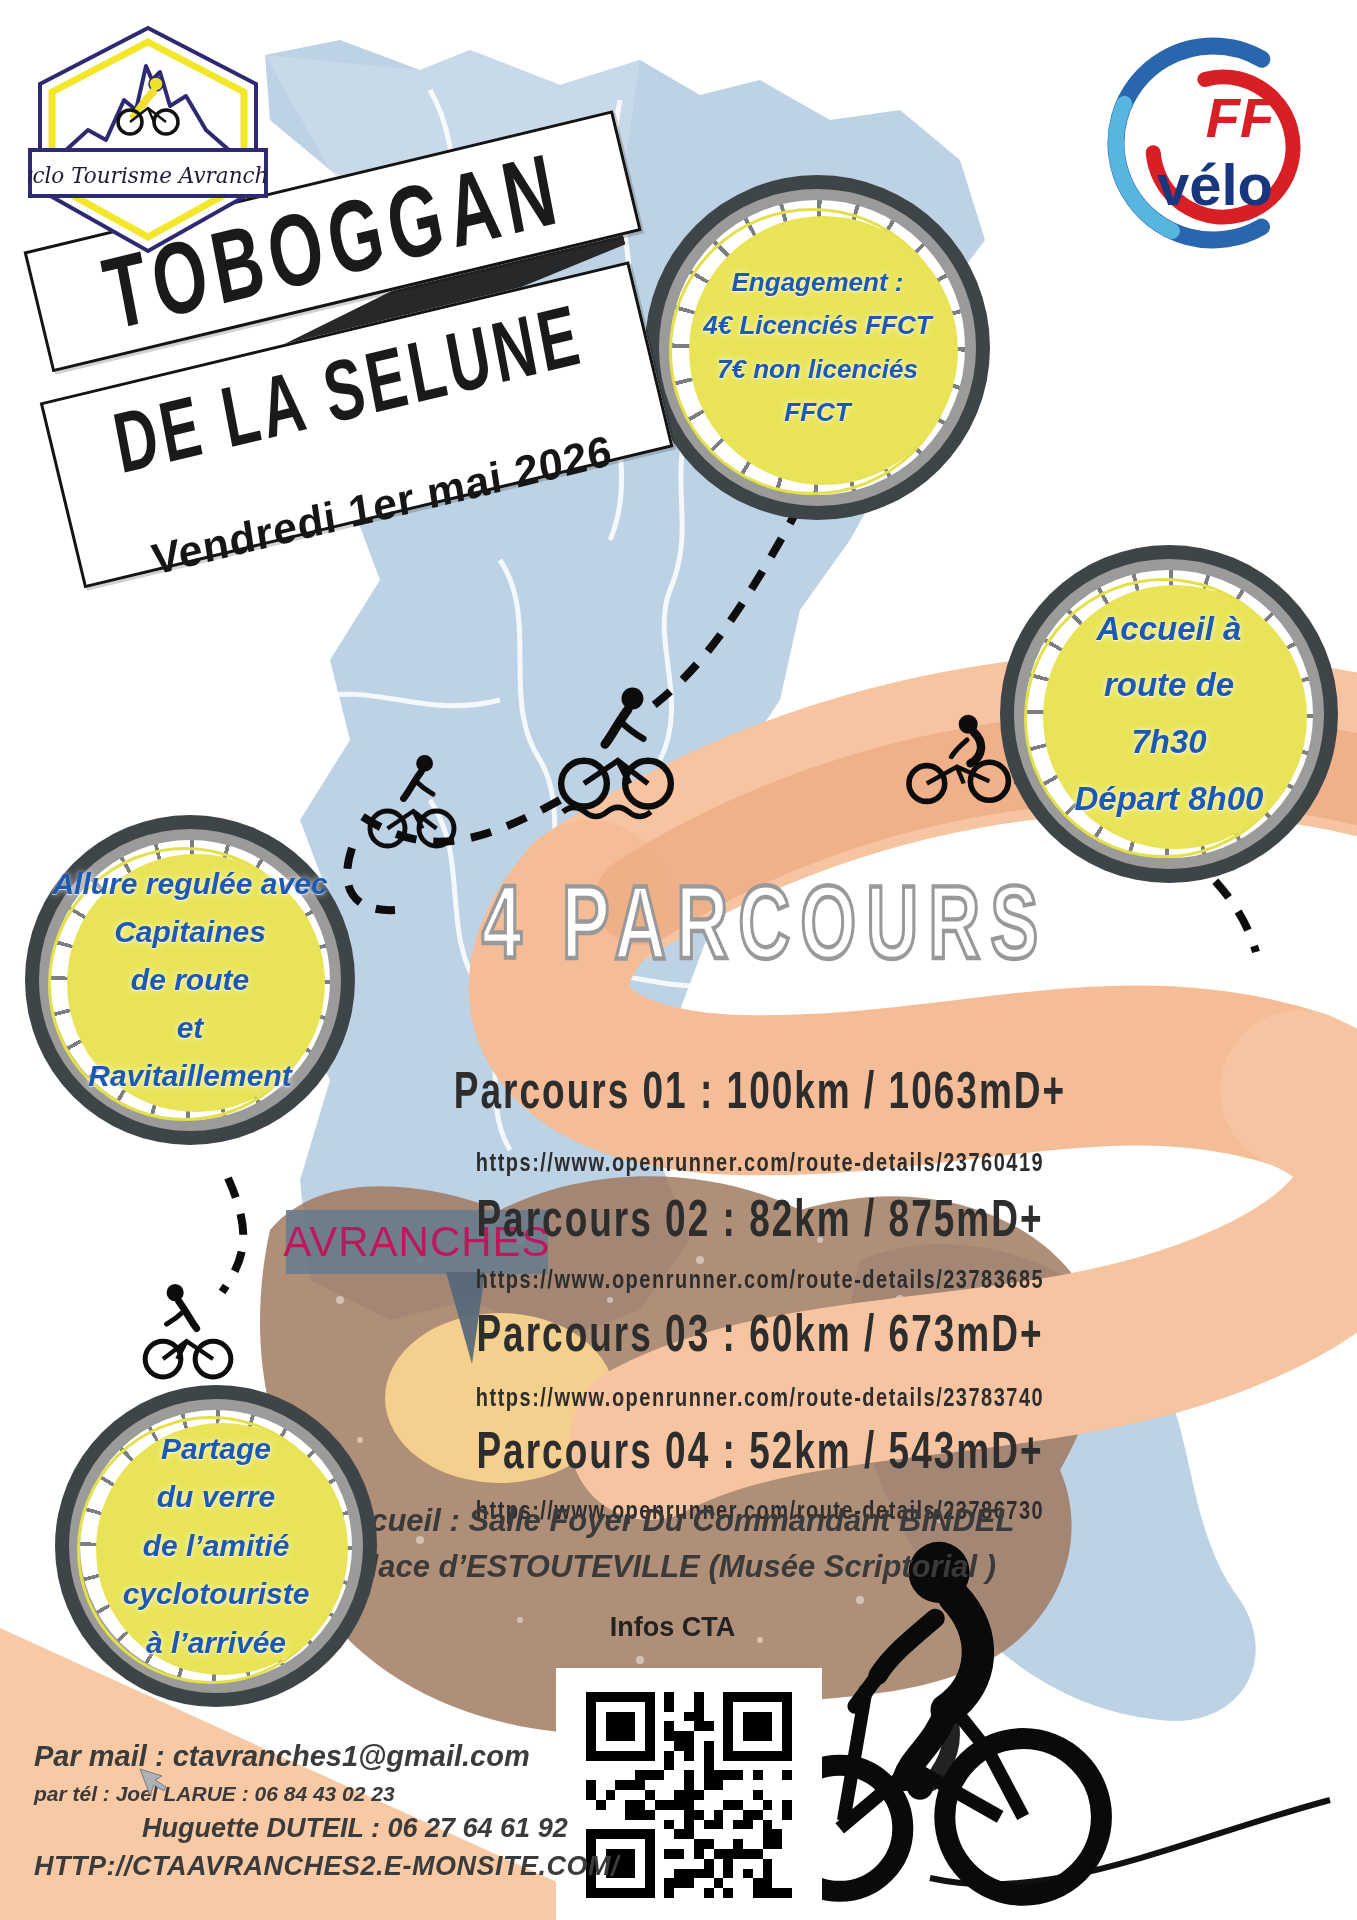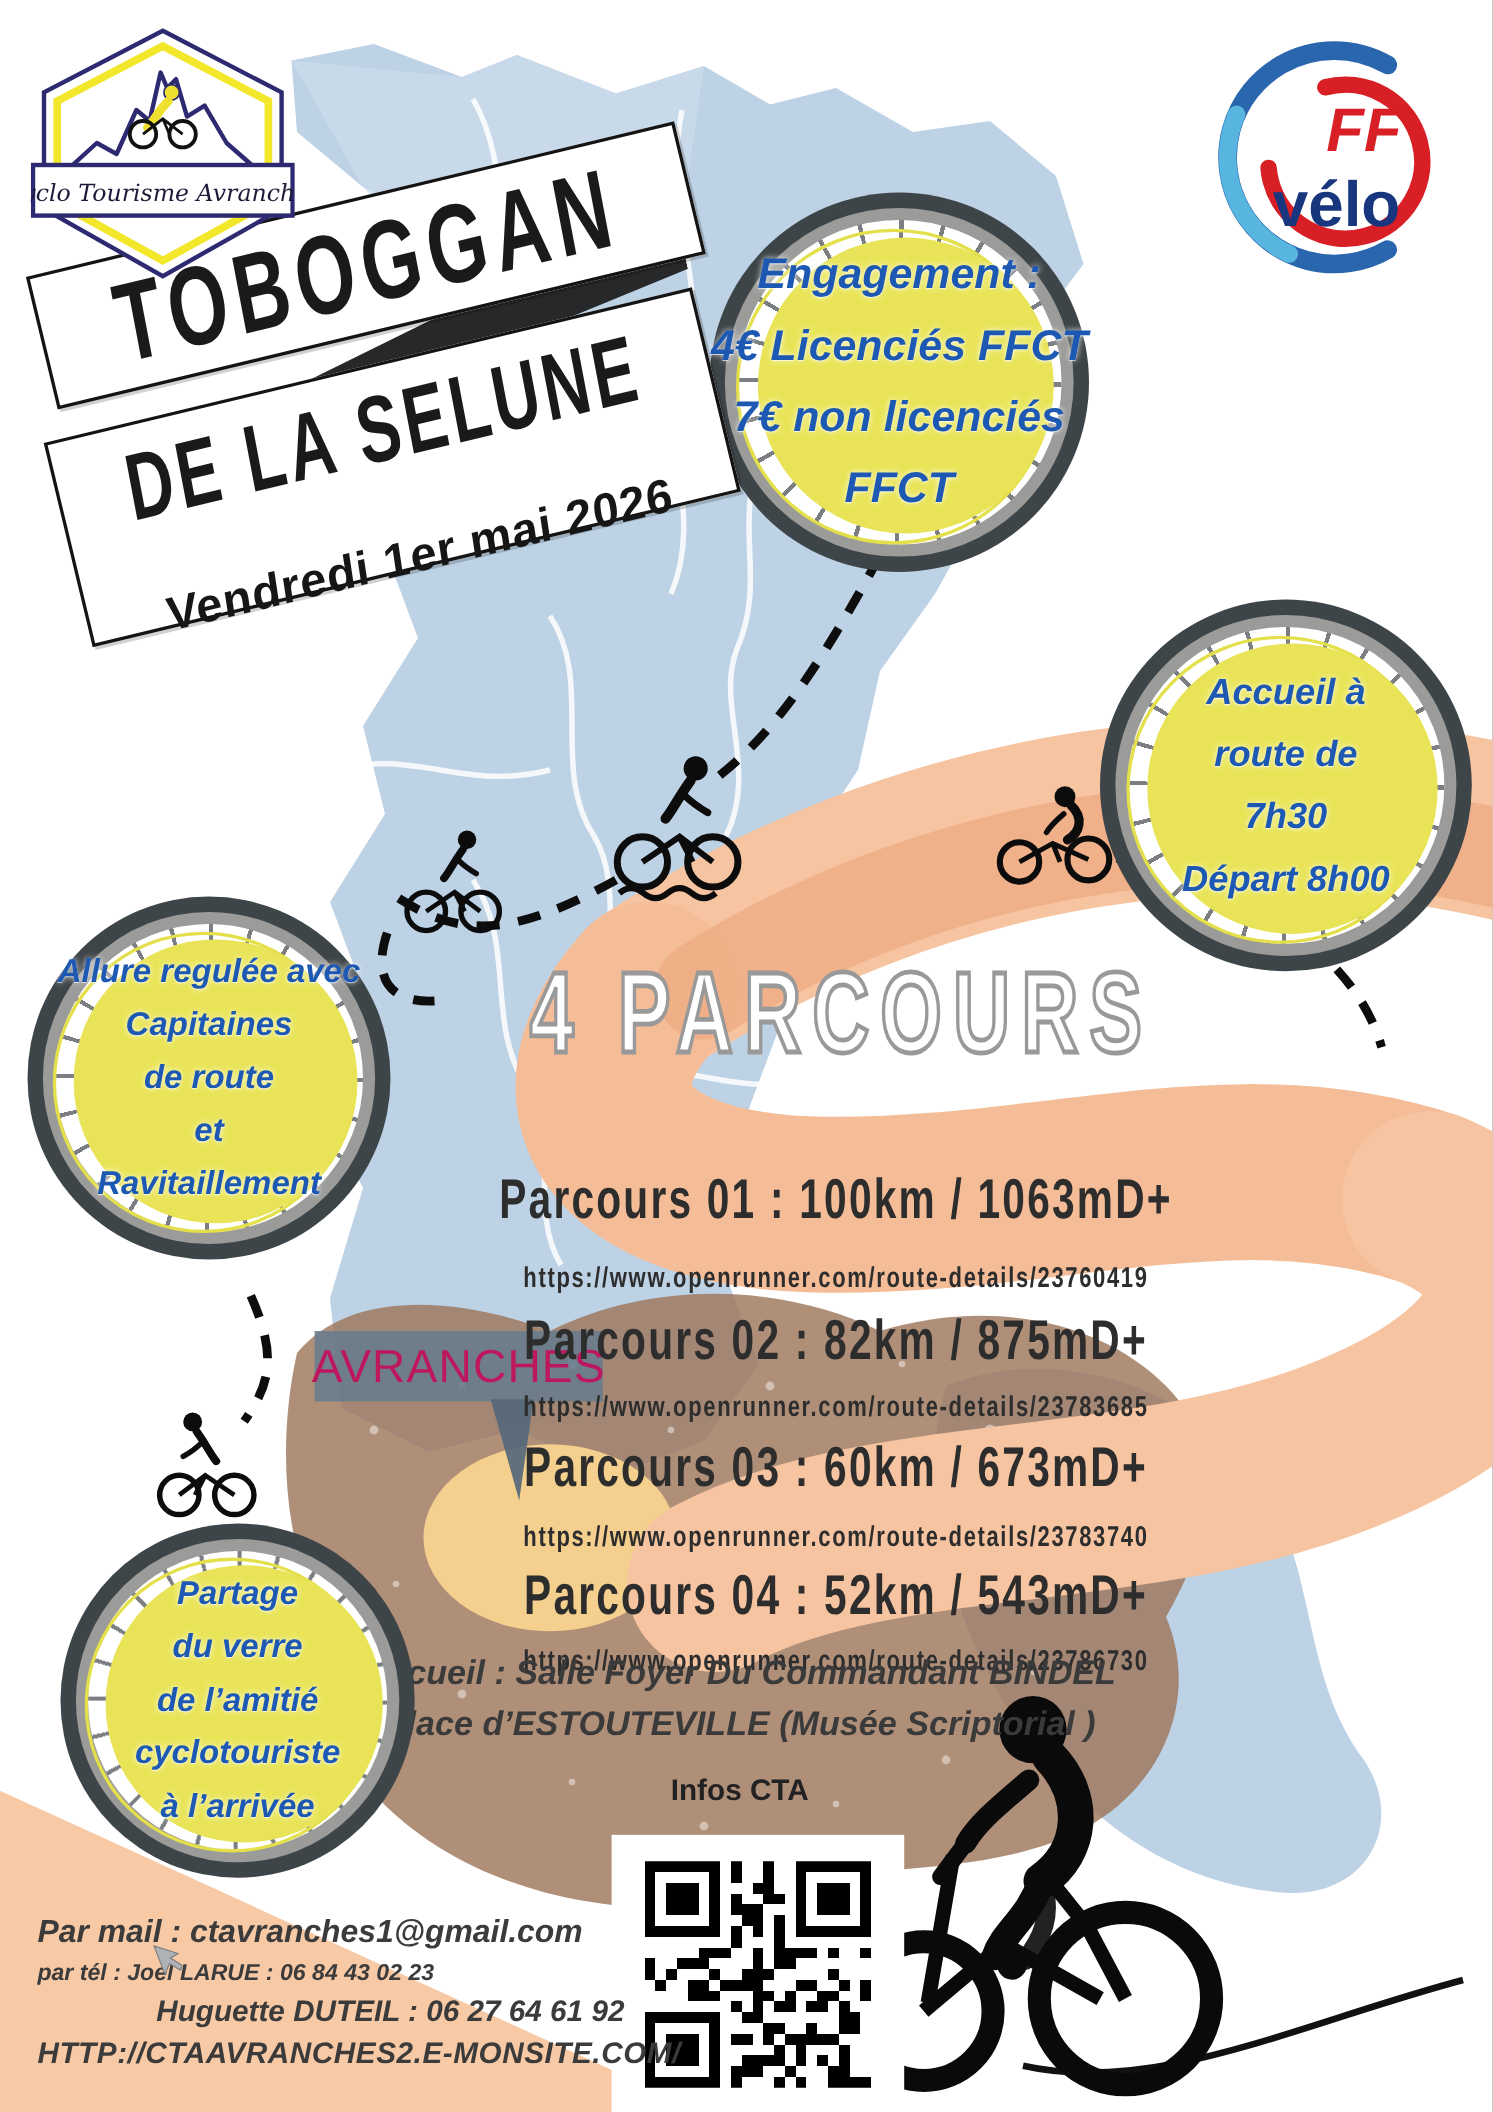--- a/index.html
+++ b/index.html
@@ -43,21 +43,21 @@
     background:repeating-conic-gradient(rgba(100,104,108,.85) 0deg 1.6deg, rgba(255,255,255,0) 1.6deg 15deg),#ffffff;
   }
   .wheel .ring{position:absolute;inset:8.5%;border-radius:50%;border:3px solid #e4e04b;transform:translate(-5px,4px);}
   .wheel .hub{position:absolute;inset:11%;border-radius:50%;background:#e9e457;transform:translate(6px,3px);}
   .wheel .btxt{
     position:absolute;inset:0;display:flex;flex-direction:column;align-items:center;justify-content:center;
     text-align:center;font-weight:700;font-style:italic;color:#1d59b2;z-index:2;
     text-shadow:0 0 6px rgba(255,255,255,.85),0 1px 0 rgba(255,255,255,.6);
   }
   .w-eng{left:645px;top:175px;width:345px;height:345px;}
-  .w-eng .btxt{font-size:39px;line-height:1.66;justify-content:center;}
+  .w-eng .btxt{font-size:26px;line-height:1.66;justify-content:center;}
   .w-acc{left:1000px;top:545px;width:338px;height:338px;}
   .w-acc .btxt{font-size:33px;line-height:1.72;}
   .w-all{left:25px;top:815px;width:330px;height:330px;}
   .w-all .btxt{font-size:30px;line-height:1.6;width:118%;left:-9%;}
   .w-par{left:55px;top:1385px;width:322px;height:322px;}
   .w-par .btxt{font-size:30px;line-height:1.62;width:110%;left:-5%;}
 
   
   .heading4p{
     position:absolute;left:420px;top:862px;width:690px;text-align:center;z-index:3;

